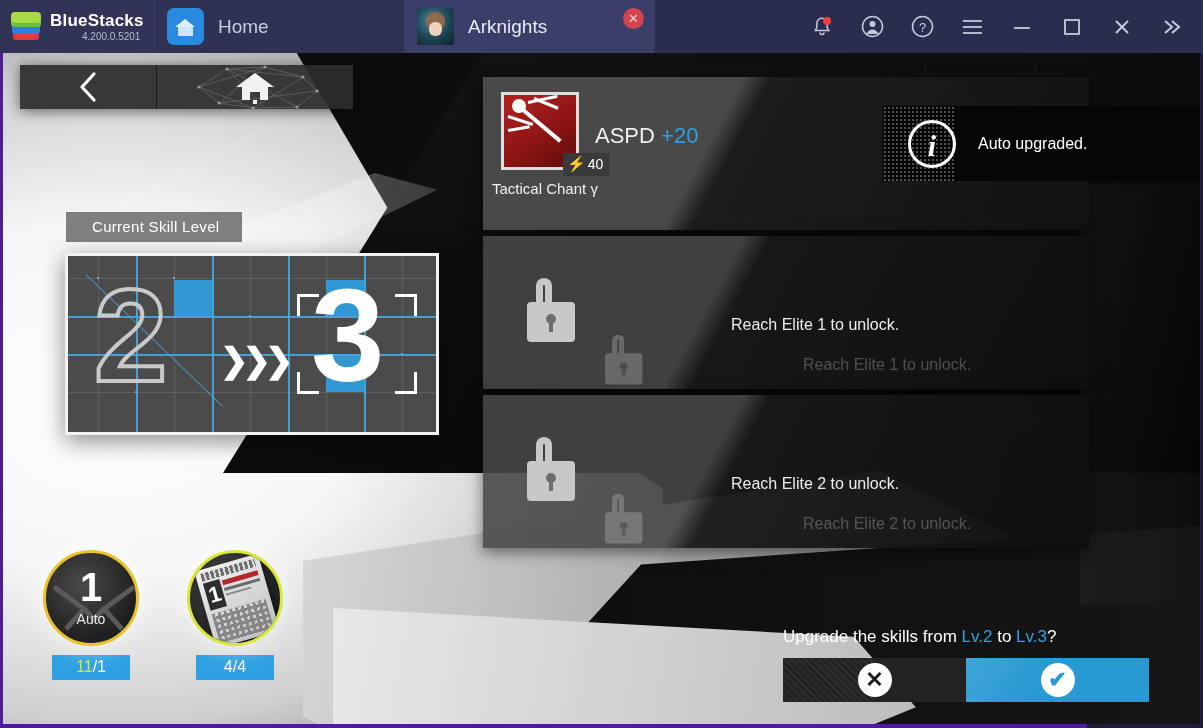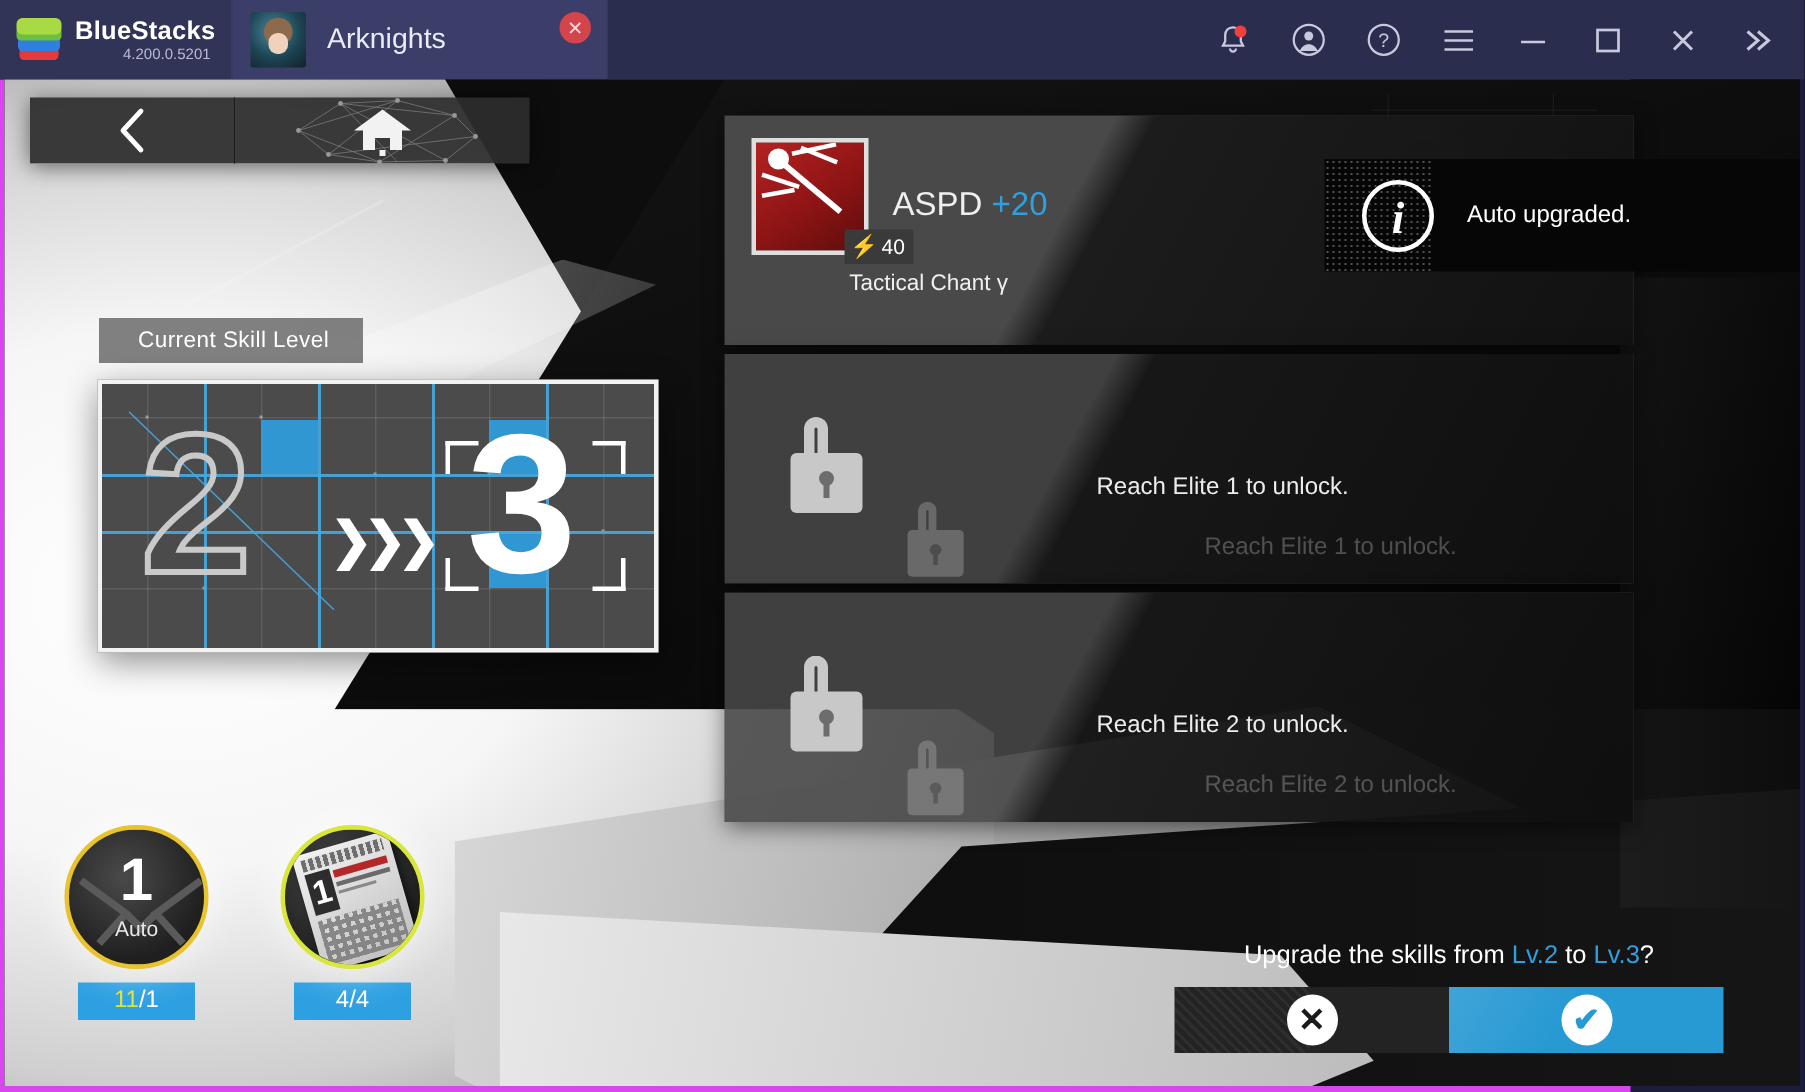--- a/index.html
+++ b/index.html
@@ -8,21 +8,21 @@
     width: 1203px; height: 728px;
     overflow: hidden;
     background: #1b1d3a;
     font-family: "Liberation Sans", sans-serif;
   }
 
   
   #app {
     position: relative;
     width: 1087px; height: 728px;
-    background: #d946ef;
+    background: #4c1d95;
   }
 
   #titlebar {
     position: absolute; left: 0; top: 0;
     width: 1203px; height: 53px;
     background: #2b2d4e;
     display: flex; align-items: stretch;
   }
 
   .bs-brand {
@@ -238,21 +238,21 @@
   }
   .sk-icon .bolt { position:absolute; background:#ffffff; }
   .sk-cost {
     position:absolute; left: 80px; top: 76px;
     background:#3a3a3a; color:#ffffff; font-size: 14px;
     padding: 2px 6px 3px 4px; display:flex; align-items:center; gap:2px;
     border-radius:1px;
   }
   .sk-cost .zap { color:#cfe83a; font-size:15px; }
   .sk-name {
-    position:absolute; left: 9px; top: 103px; width: 180px; text-align:right;
+    position:absolute; left: 9px; top: 103px; width: 180px; text-align:left;
     color:#f0f0f0; font-size: 15px;
   }
 
   .tagrow { position:absolute; left: 112px; top: 16px; display:flex; align-items:stretch; height: 19px; }
   .tag-auto {
     background:#6cc024; color:#ffffff; font-size:12px;
     padding: 0 7px; display:flex;align-items:center;
   }
   .tag-manual {
     background:#7c7c7c; color:#e2e2e2; font-size:13px;
@@ -375,21 +375,21 @@
      clip-path: polygon(8% 22%, 92% 0%, 100% 78%, 20% 100%, 0% 60%); }
   .device .scr1 { position:absolute; left:6px; top:6px; width:11px; height:11px; border-radius:50%;
      background: radial-gradient(circle at 35% 30%, #f0f0f0,#9a9a9a); }
   .device .scr2 { position:absolute; right:4px; top:12px; width:11px; height:11px; border-radius:50%;
      background: radial-gradient(circle at 35% 30%, #f0f0f0,#9a9a9a); }
   .device .warn { position:absolute; left:8px; bottom:6px; width:13px; height:8px;
      background: repeating-linear-gradient(45deg,#e8c32c 0 3px, #2b2b2b 3px 6px); }
 
   
   .confirm-q {
-    position:absolute; left: 780px; top: 574px; width: 366px; text-align:center;
+    position:absolute; left: 780px; top: 574px; width: 366px; text-align:left;
     color:#ffffff; font-size: 17px;
   }
   .confirm-q .lv { color:#2da0e2; }
   .confirm-btns {
     position:absolute; left: 780px; top: 605px; width: 366px; height: 44px;
     display:flex;
   }
   .btn-cancel {
     flex: 0 0 183px; background:#232323; position:relative;
     display:flex;align-items:center;justify-content:center;
@@ -433,20 +433,24 @@
           <i></i>
           <i></i>
           <i></i>
       </div>
       <div class="bs-brand-txt">
         <div class="bs-name">BlueStacks</div>
         <div class="bs-ver">4.200.0.5201</div>
       </div>
     </div>
 
+    <div class="bs-tab home">
+      <div class="tab-ico-home"></div>
+      <div class="bs-tab-label">Home</div>
+    </div>
 
     <div class="bs-tab active">
       <div class="tab-ico-ark"></div>
       <div class="bs-tab-label">Arknights</div>
       <div class="tab-close">✕</div>
     </div>
 
     <div class="bs-sysicons">
       <div class="sysbtn">
         <svg width="20" height="22" viewBox="0 0 20 22">

